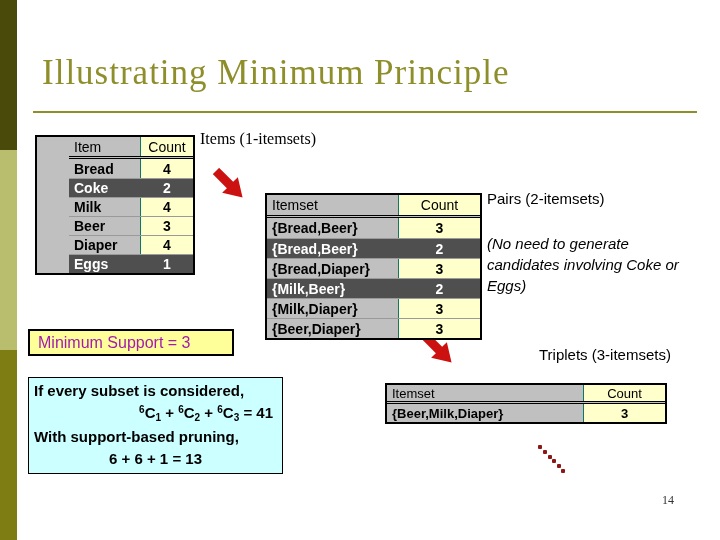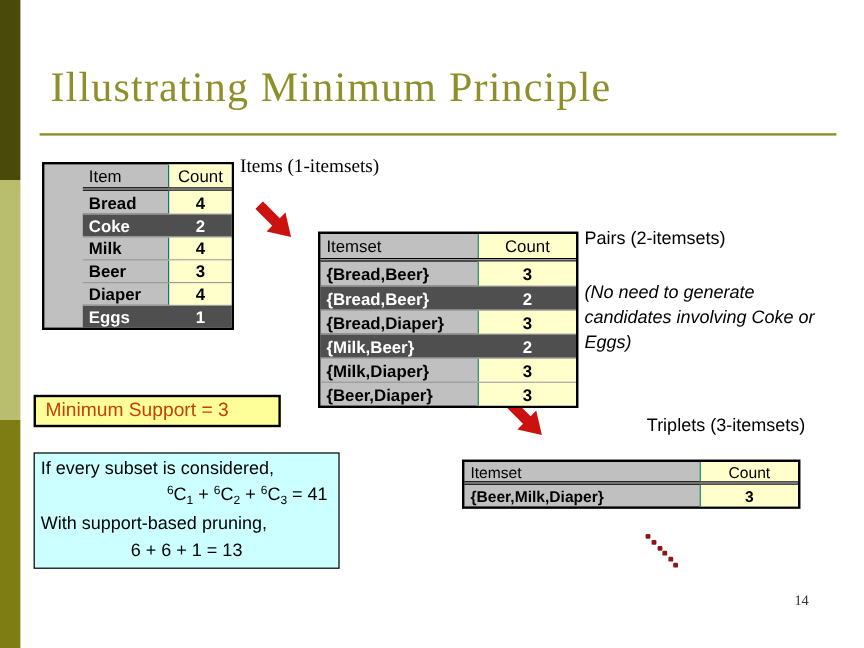--- a/index.html
+++ b/index.html
@@ -54,26 +54,26 @@
   .lab{position:absolute;color:#000;white-space:nowrap;}
   .lab-items{left:200px;top:130px;font-family:"Liberation Serif",serif;font-size:16px;}
   .lab-pairs{left:487px;top:190px;font-size:15px;}
   .lab-note{left:487px;top:233px;width:200px;font-size:15px;line-height:21px;white-space:normal;font-style:italic;}
   .lab-trip{left:539px;top:346px;font-size:15px;}
 
   
   .minsup-box{
     position:absolute;left:28px;top:329px;width:206px;height:27px;
     background:#ffff99;border:2px solid #000;box-sizing:border-box;
-    font-size:16px;line-height:23px;padding-left:8px;color:#c2410c;
+    font-size:16px;line-height:23px;padding-left:8px;color:#a21caf;
   }
   .pruning-box{
     position:absolute;left:28px;top:377px;width:255px;height:97px;
     background:#ccffff;border:1px solid #000;box-sizing:border-box;
-    font-size:15px;line-height:22px;color:#000;padding:2px 5px;
+    font-size:15px;line-height:22px;color:#000;padding:2px 5px;font-weight:bold;
   }
   .pruning-box .ln{white-space:pre;}
   .ln-right{text-align:right;padding-right:4px;}
   .ln-center{text-align:center;}
   .sup{font-size:10px;position:relative;top:-5px;}
   .sub{font-size:10px;position:relative;top:3px;}
 
   
   .arrow{position:absolute;width:40px;height:26px;transform:rotate(45deg);}
   .arrow svg{display:block;width:40px;height:26px;}

